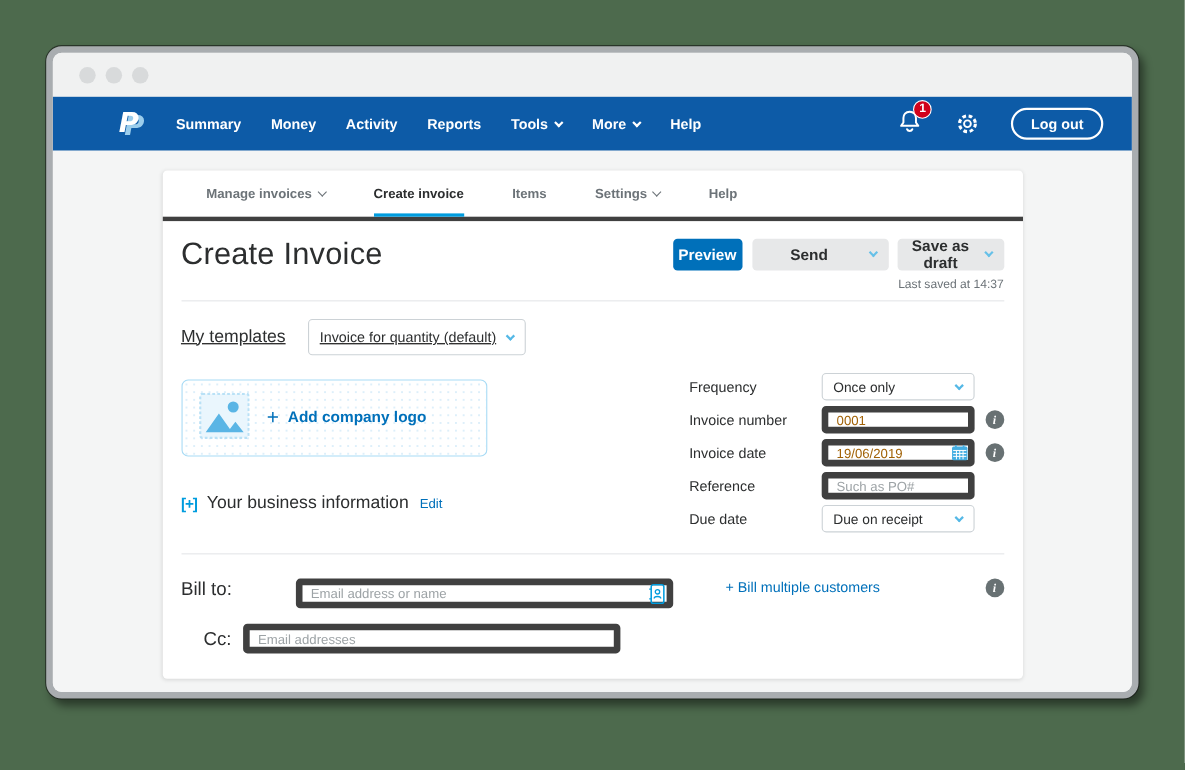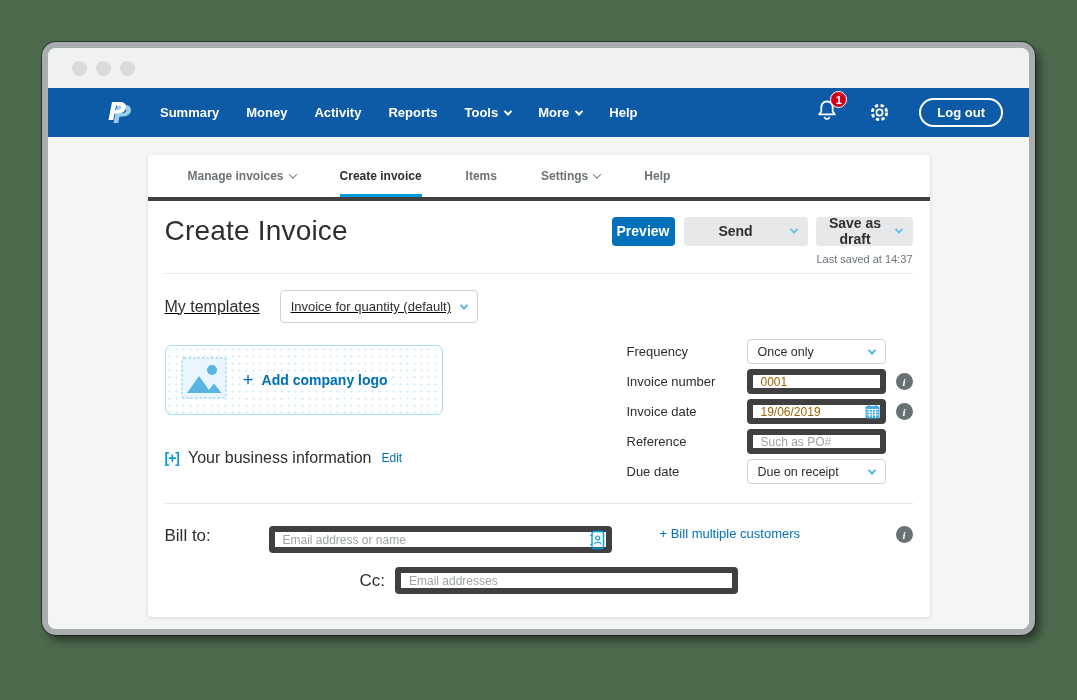--- a/index.html
+++ b/index.html
@@ -76,21 +76,21 @@
   .sel-sm { font-size:12.5px; }
 
   .bill-section-divider { border:none; border-top:1px solid #e4e6e8; margin:14px 17px 0; }
   .bill-row { display:flex; align-items:flex-start; margin:22px 17px 0;gap:48px; }
   .bill-label { width:46px; text-align:right; font-size:17px; color:#2c2e2f; margin-right:10px; white-space:nowrap; }
   .bill-input-wrap { position:relative; width:343px; }
   .bill-input { width:100%; height:27px; }
   .book-icon { position:absolute; right:7px; top:4px; cursor:pointer; }
   .bill-link { font-size:13px; color:#0070ba; cursor:pointer; text-decoration:none; white-space:nowrap; }
   .bill-info { margin-left:auto; }
-  .cc-row { display:flex; align-items:center; margin:14px 17px 0;justify-content:center; }
+  .cc-row { display:flex; align-items:center; margin:14px 17px 0; }
 </style>
 </head>
 <body>
 
 <div class="window">
 
   <div class="titlebar">
     <span class="dot"></span>
     <span class="dot"></span>
     <span class="dot"></span>

